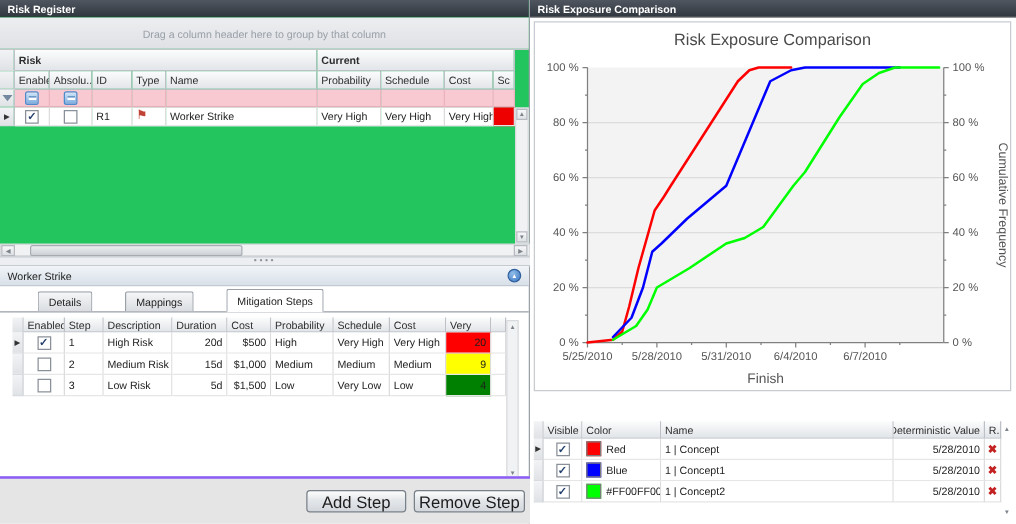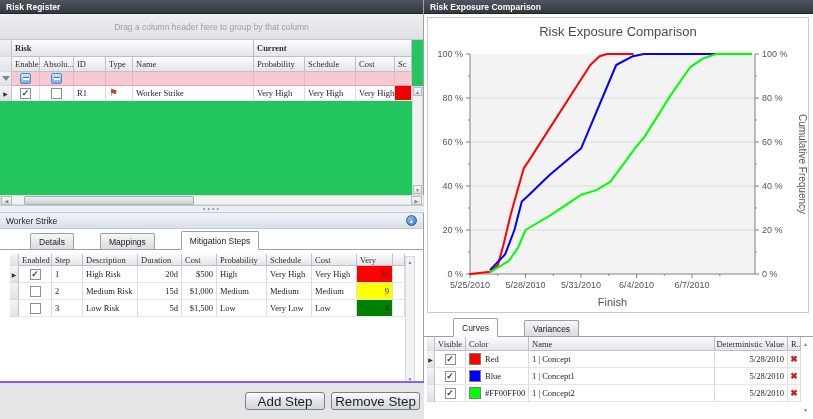--- a/index.html
+++ b/index.html
@@ -19,21 +19,21 @@
   }
 
   
   .group-strip {
     height: 26px; background: linear-gradient(#eceef0, #dfe1e5);
     border-bottom: 1px solid #c3c7cc; display: flex; align-items: center;
     justify-content: center; color: #9aa0a8;
   }
 
   
-  .row { display: grid; font-family: Liberation Serif, serif; }
+  .row { display: grid; }
   .c { display: flex; align-items: center; padding: 0 3px; white-space: nowrap;
        overflow: hidden; border-right: 1px solid #dcdcdc; border-bottom: 1px solid #e6e6e6; background:#fff; }
   .c.r { justify-content: flex-end; }
   .c.ctr { justify-content: center; }
   .h { background: linear-gradient(#fbfcfc, #e2e5e9); border-right: 1px solid #bdc1c7;
        border-bottom: 1px solid #bdc1c7; color: #2e2e2e; }
   .band { font-weight: bold; }
   .ind { background: linear-gradient(#f2f3f5, #e0e3e6); border-right: 1px solid #c0c4ca;
          border-bottom: 1px solid #d7dade; justify-content: center; color:#444; }
   .filter { background: #f9c9d2; border-right: 1px solid #ecb3bf; border-bottom: 1px solid #dba6b2; }
@@ -330,24 +330,20 @@
           <line x1="291.8376623376623" y1="256" x2="291.8376623376623" y2="258" stroke="#808080"></line>
           <polyline points="42.0,256.0 62.4,253.8 69.8,247.2 75.3,227.4 82.7,196.6 95.7,150.4 103.1,139.4 108.6,130.6 162.3,47.0 171.5,38.2 178.9,36.0 204.9,36.0" fill="none" stroke="#ff0000" stroke-width="2" stroke-linejoin="round" stroke-linecap="round"></polyline>
           <polyline points="62.4,251.6 77.2,236.2 86.4,212.0 93.8,183.4 101.2,176.8 121.6,157.0 153.0,130.6 188.2,47.0 204.9,38.2 216.0,36.0 291.8,36.0" fill="none" stroke="#0000ff" stroke-width="2" stroke-linejoin="round" stroke-linecap="round"></polyline>
           <polyline points="62.4,253.8 80.9,242.8 90.1,229.6 97.5,212.0 123.4,196.6 153.0,176.8 167.8,172.4 182.6,163.6 206.7,130.6 216.0,119.6 243.7,75.6 262.2,49.2 275.2,40.4 288.1,36.0 323.3,36.0" fill="none" stroke="#00ff00" stroke-width="2" stroke-linejoin="round" stroke-linecap="round"></polyline>
           <text x="184.5" y="288" text-anchor="middle" font-size="11" fill="#555" font-family="Liberation Sans, sans-serif">Finish</text>
           <text x="371" y="146" text-anchor="middle" font-size="10" fill="#555" font-family="Liberation Sans, sans-serif" transform="rotate(90 371 146)">Cumulative Frequency</text>
         </svg>
     </div>
 
     <div class="abs" style="left:0;top:318px;width:389px;height:101px;">
-      <div class="tabstrip" style="height:19px;padding-left:5px;">
-        <div class="tab active">Curves</div>
-        <div class="tab">Variances</div>
-      </div>
 
       <div class="abs" style="left:3px;top:19px;width:374px;">
         <div class="row" style="grid-template-columns:8px 31px 63px 186px 73px 13px;height:14px;">
           <div class="c ind"></div>
           <div class="c h">Visible</div>
           <div class="c h">Color</div>
           <div class="c h">Name</div>
           <div class="c h r">Deterministic Value</div>
           <div class="c h">R...</div>
         </div>

